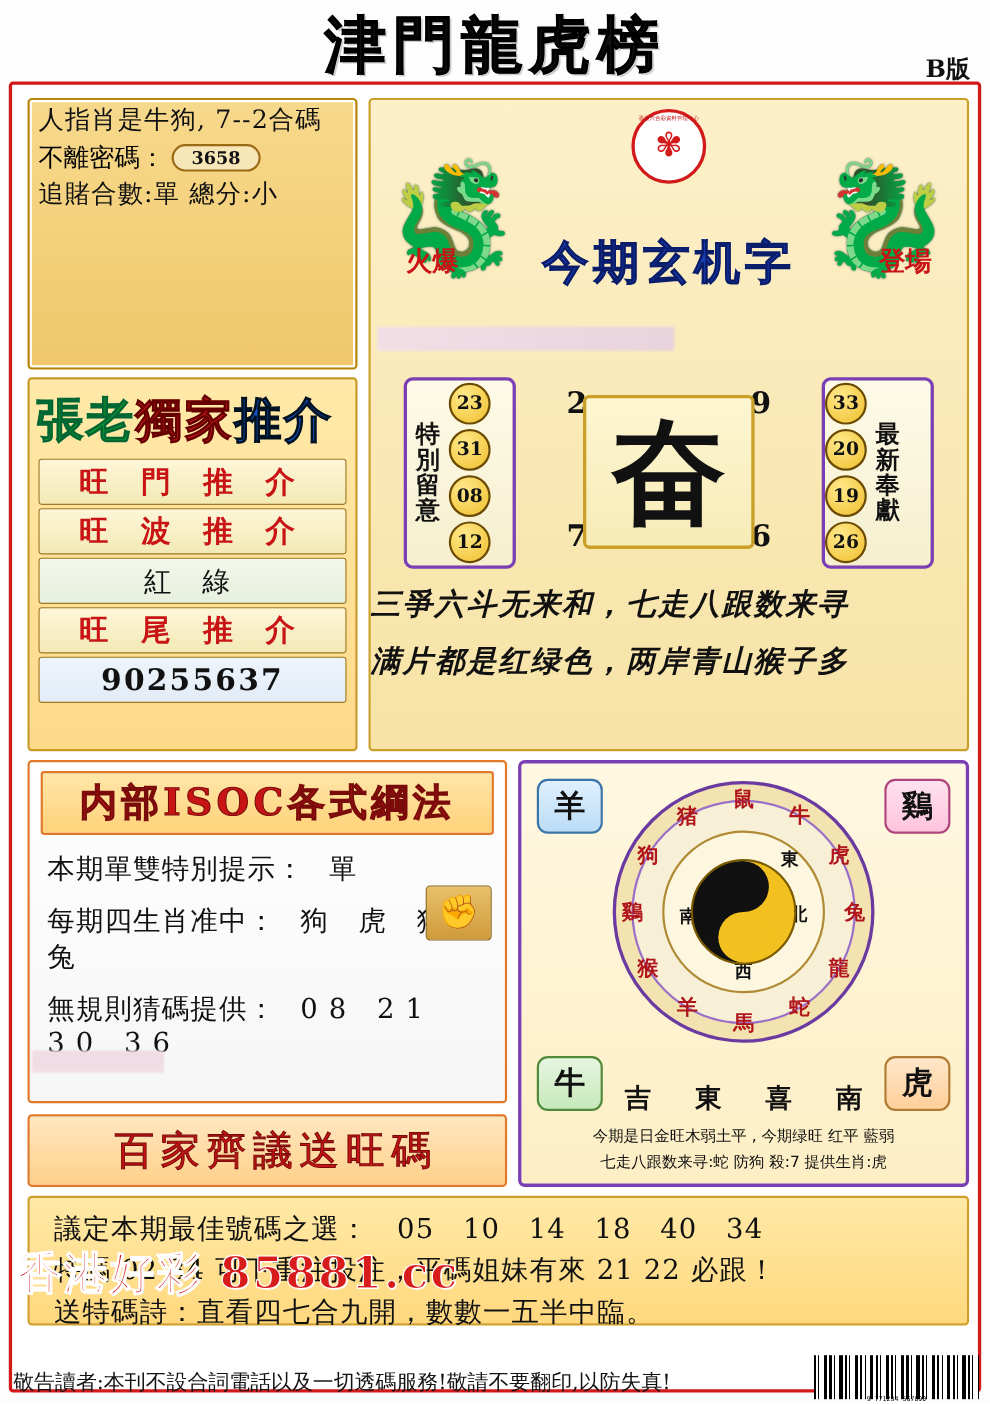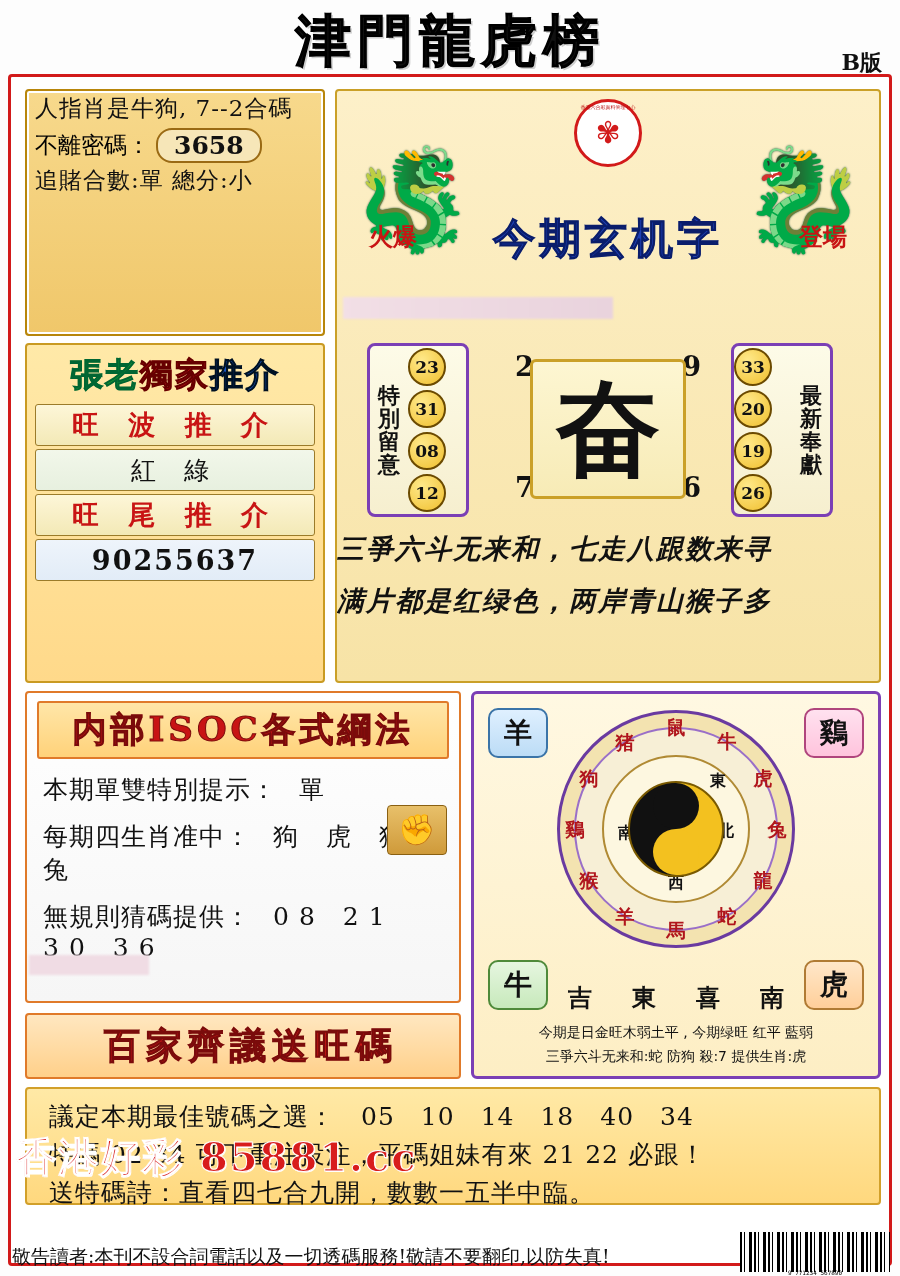--- a/index.html
+++ b/index.html
@@ -69,33 +69,33 @@
   }
   .secret-row{display:flex;align-items:center;margin-left:8px;margin-top:4px;}
   .secret-label{font-family:"DejaVu Serif", serif;font-size:23px;}
   .secret-pill{
     margin-left:6px;
     background:#f6e6b8;
     border:2px solid #9a6a14;
     border-radius:16px;
     padding:1px 16px;
     font-family:"DejaVu Serif", serif;
-    font-size:25px;font-weight:bold;color:#111;
+    font-size:16px;font-weight:bold;color:#111;
   }
 
   
   .p-zhanglao{
     left:14px;top:266px;width:300px;height:340px;
     background:linear-gradient(#ffe9a8,#ffd98a);
     border:2px solid #c99a22;border-radius:4px;
     padding:6px;
   }
   .zl-head{
-    text-align:center;font-family:"DejaVu Serif", serif;
-    font-size:33px;font-weight:bold;letter-spacing:2px;
+    text-align:left;font-family:"DejaVu Serif", serif;
+    font-size:43px;font-weight:bold;letter-spacing:2px;
     margin:2px 0 6px;
   }
   .zl-head .g{color:#1a9b2f;-webkit-text-stroke:1px #063;}
   .zl-head .r{color:#e01b1b;-webkit-text-stroke:1px #600;}
   .zl-head .b{color:#1554c6;-webkit-text-stroke:1px #012;}
   .zl-row{
     height:40px;margin:3px 2px;
     border:1px solid #9b7b2a;
     border-radius:3px;
     display:flex;align-items:center;justify-content:center;
@@ -153,21 +153,21 @@
   .xj-mid{
     position:absolute;top:252px;left:0;width:100%;height:168px;
   }
   .ball-col{
     position:absolute;top:0;width:96px;height:168px;
     border:3px solid #7b3fb5;border-radius:8px;
     background:linear-gradient(#fdfbe8,#f6efcf);
     display:flex;align-items:center;
   }
   .ball-col.left{left:30px;}
-  .ball-col.right{right:46px;justify-content:space-between;}
+  .ball-col.right{right:30px;}
   .col-label{
     width:38px;text-align:center;
     font-family:"DejaVu Serif", serif;
     font-size:22px;font-weight:bold;color:#111;line-height:1.05;
   }
   .balls{display:flex;flex-direction:column;gap:4px;padding:4px 0;}
   .ball{
     width:34px;height:34px;border-radius:50%;
     background:radial-gradient(circle at 35% 30%,#ffe98a,#f0bf2e);
     border:2px solid #6b4a00;
@@ -236,21 +236,21 @@
     font-size:30px;line-height:48px;text-align:center;
   }
 
   
   .p-baijia{
     left:14px;top:936px;width:436px;height:66px;
     background:linear-gradient(#ffe7c0,#ffd08a);
     border:2px solid #e07a2a;border-radius:4px;
     display:flex;align-items:center;justify-content:center;
     font-family:"DejaVu Serif", serif;
-    font-size:36px;font-weight:bold;color:#c81414;
+    font-size:36px;font-weight:normal;color:#c81414;
     -webkit-text-stroke:1px #7a0b0b;
     letter-spacing:6px;
     padding-left:16px;
   }
 
   
   .p-bagua{
     left:460px;top:614px;width:410px;height:388px;
     background:linear-gradient(#fff8e2,#fdeec4);
     border:3px solid #7b3fb5;border-radius:6px;
@@ -373,20 +373,21 @@
         <span class="secret-label">不離密碼：</span>
         <span class="secret-pill">3658</span>
       </div>
       <div class="hot-line">追賭合數:單    總分:小</div>
     </div>
 
     <div class="panel p-zhanglao">
       <div class="zl-head">
         <span class="g">張老</span><span class="r">獨家</span><span class="b">推介</span>
       </div>
+      <div class="zl-row hdr">旺  門  推  介</div>
       <div class="zl-row hdr">旺  波  推  介</div>
       <div class="zl-row val">紅      綠</div>
       <div class="zl-row hdr">旺  尾  推  介</div>
       <div class="zl-row num">90255637</div>
     </div>
 
     <div class="panel p-xuanji">
       <div class="emblem">
         <div class="ring-text">香港六合彩資料管理中心</div>
         <div class="bauhinia">✾</div>
@@ -477,21 +478,21 @@
         <div class="dir" style="left:58px;top:110px;">南</div>
         <div class="dir" style="left:108px;top:160px;">西</div>
         <div class="dir" style="left:158px;top:108px;">北</div>
         <div class="taiji"></div>
       </div>
 
       <div class="bagua-bottom">
         <span>吉東</span><span>喜南</span>
       </div>
       <div class="bagua-note bn1">今期是日金旺木弱土平 , 今期绿旺  红平  藍弱</div>
-      <div class="bagua-note bn2">三爭六斗无来和:蛇 防狗  殺:7   提供生肖:虎</div>
+      <div class="bagua-note bn2">七走八跟数来寻:蛇 防狗  殺:7   提供生肖:虎</div>
     </div>
 
     <div class="panel p-bottom">
       <div class="bt-line">
         <span>議定本期最佳號碼之選：</span><span class="nums"><span>05</span><span>10</span><span>14</span><span>18</span><span>40</span><span>34</span></span>
       </div>
       <div class="bt-line">特碼   02      34 可下重注投注，平碼姐妹有來   21  22  必跟！</div>
       <div class="bt-line">送特碼詩：直看四七合九開，數數一五半中臨。</div>
     </div>
 

